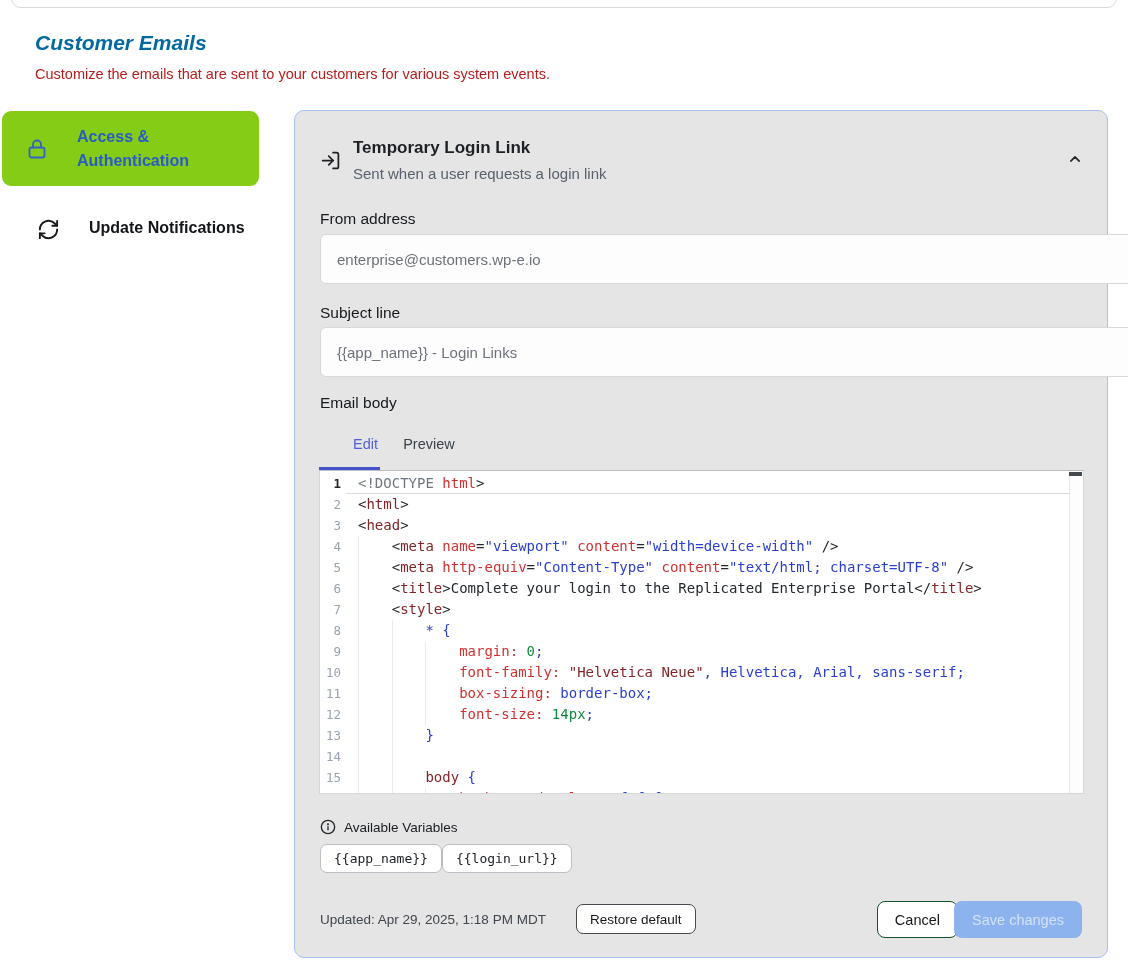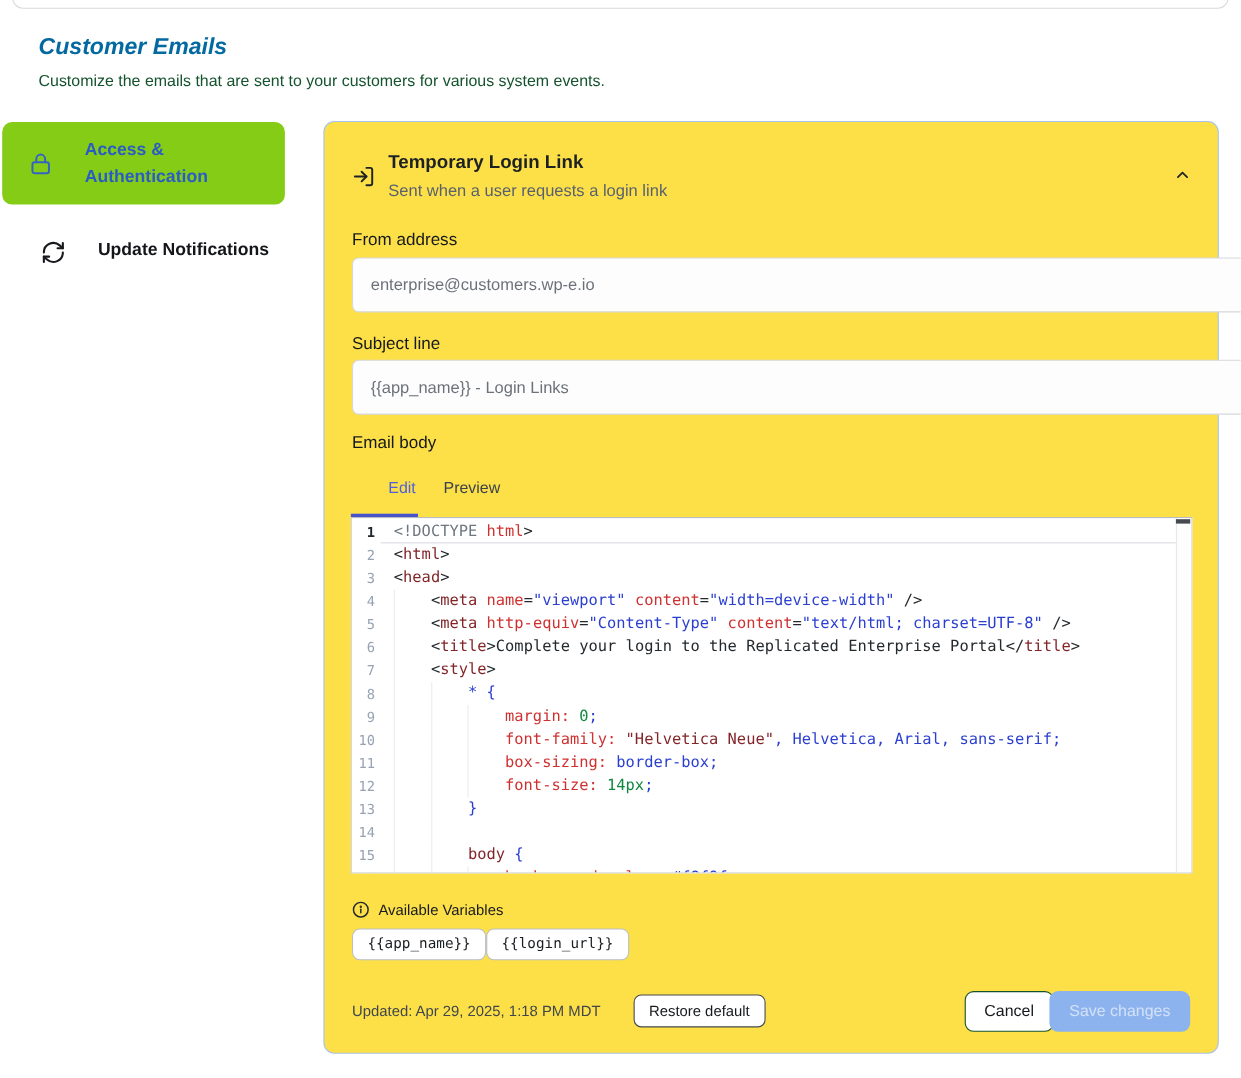--- a/index.html
+++ b/index.html
@@ -5,35 +5,35 @@
   * { margin:0; padding:0; box-sizing:border-box; }
   html,body { background:#ffffff; }
   body { font-family:"Liberation Sans", sans-serif; color:#16191e; }
   .stage { position:relative; width:1128px; height:980px; background:#fff; overflow:hidden; }
 
   
   .prev-card { position:absolute; left:11px; top:-14px; width:1106px; height:22px;
     border:1px solid #d6d9dd; border-radius:10px; background:#fff; }
 
   .page-title { position:absolute; left:35px; top:31px; font-size:21px; font-weight:700; color:#0369a1;font-style:italic; }
-  .page-sub { position:absolute; left:35px; top:66px; font-size:14.5px; color:#14532d; }
+  .page-sub { position:absolute; left:35px; top:66px; font-size:14.5px; color:#b91c1c; }
 
   
   .side-item-active { position:absolute; left:2px; top:111px; width:257px; height:75px;
     background:#84cc16; border-radius:9px; cursor:pointer; }
   .side-item-active .icon { position:absolute; left:23px; top:26px; width:24px; height:24px; color:#3463c4; }
   .side-item-active .lbl { position:absolute; left:75px; top:14px; width:170px;
     font-size:16px; font-weight:600; color:#2a5cc5; line-height:24px; }
   .side-item { position:absolute; left:14px; top:205px; width:257px; height:48px; cursor:pointer; }
   .side-item .icon { position:absolute; left:23px; top:13px; width:23px; height:23px; color:#17191d; }
   .side-item .lbl { position:absolute; left:75px; top:14px; font-size:16px; font-weight:600; color:#131519; }
 
   
   .panel { position:absolute; left:294px; top:110px; width:814px; height:848px;
-    background:#fde047; border:1px solid #a5c2ee; border-radius:10px; }
+    background:#e5e5e5; border:1px solid #a5c2ee; border-radius:10px; }
   .hdr-icon { position:absolute; left:25px; top:39px; width:21px; height:21px; color:#1e2227; }
   .hdr-title { position:absolute; left:58px; top:27px; font-size:17px; font-weight:700; color:#1d2126; }
   .hdr-sub { position:absolute; left:58px; top:54px; font-size:15px; color:#59616e; }
   .collapse { position:absolute; left:1064px; top:148px; width:20px; height:20px; color:#22262b; cursor:pointer; }
 
   .f-label { position:absolute; font-size:15.5px; color:#15181d; }
   .txt-input { position:absolute; left:25px; width:914px; height:50px; background:#fdfdfe;
     border:1px solid #d5d8dc; border-radius:6px; padding:0 16px; font-size:15px; color:#6d727a;
     font-family:"Liberation Sans", sans-serif; outline:none; }
 

